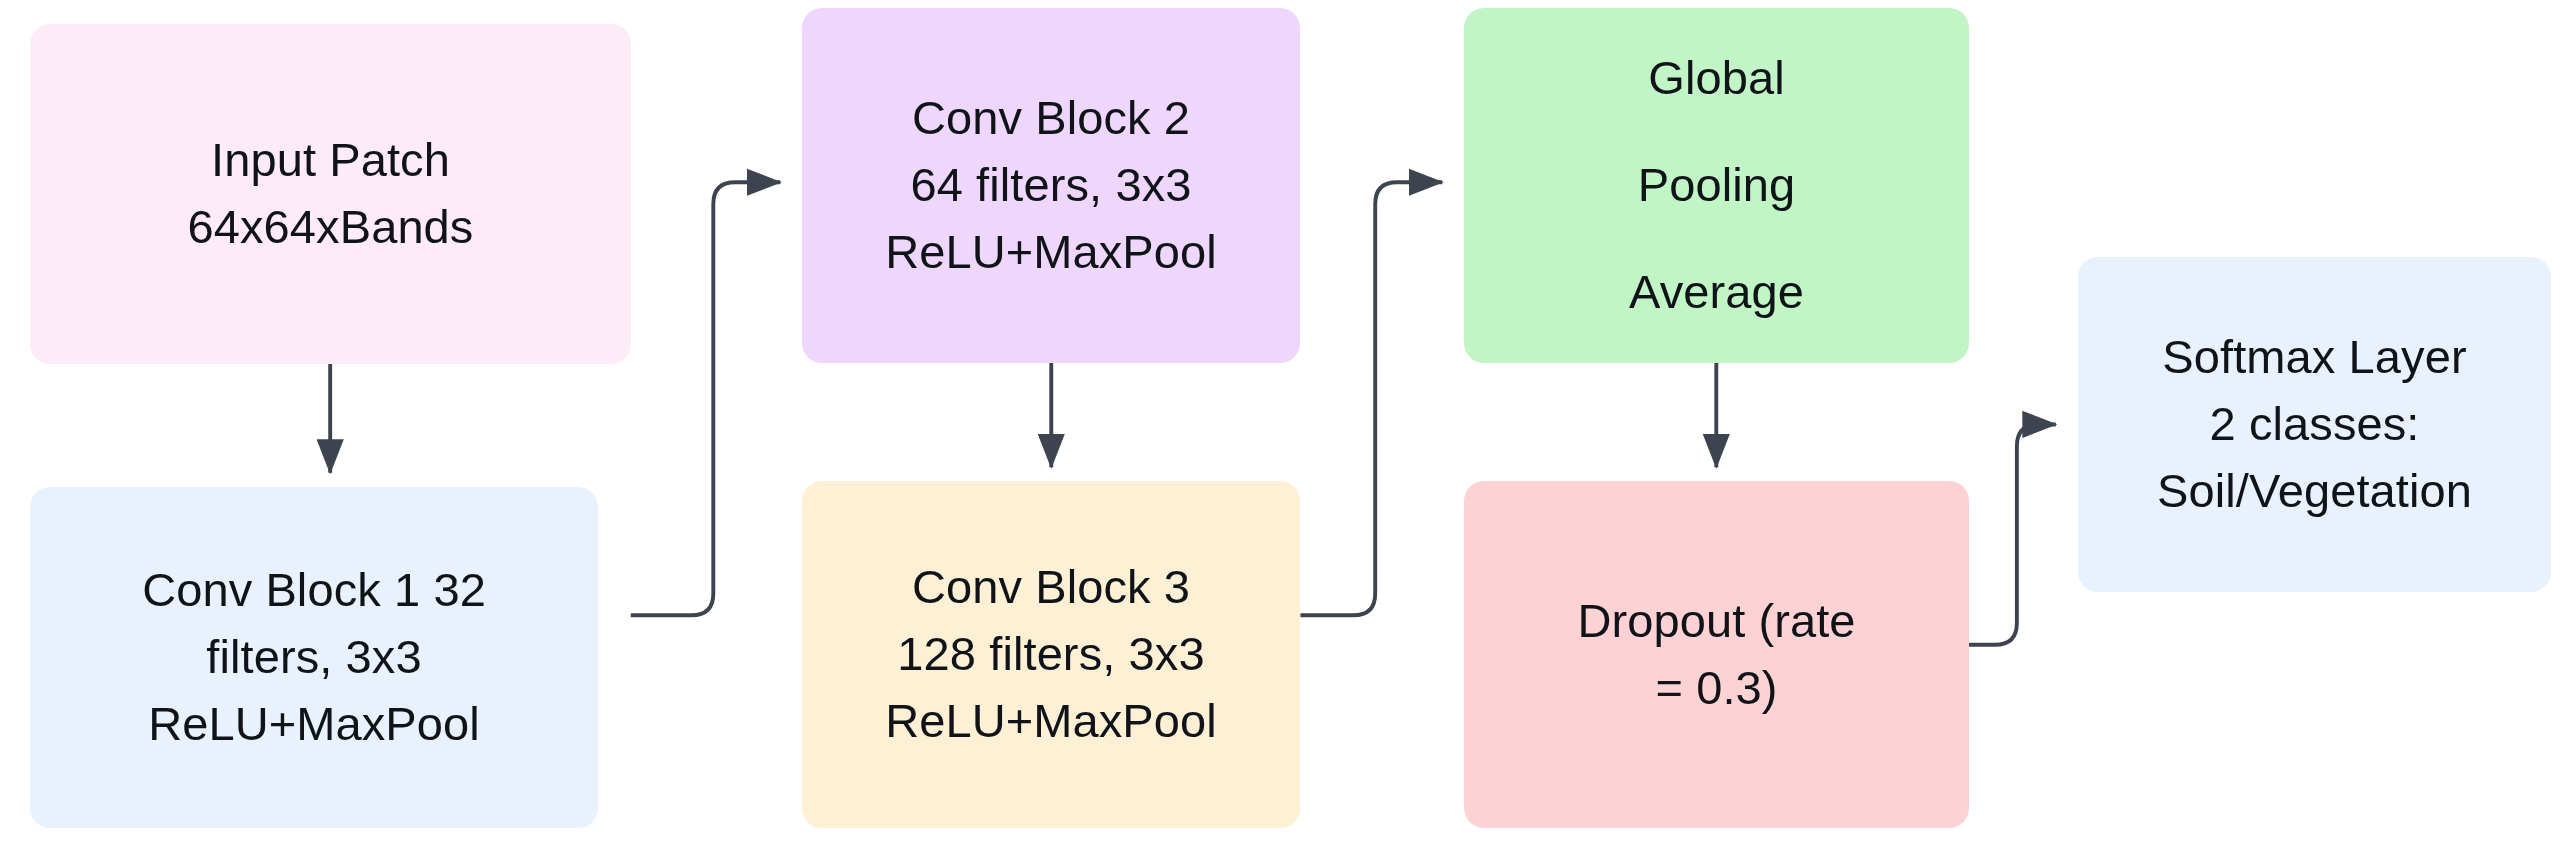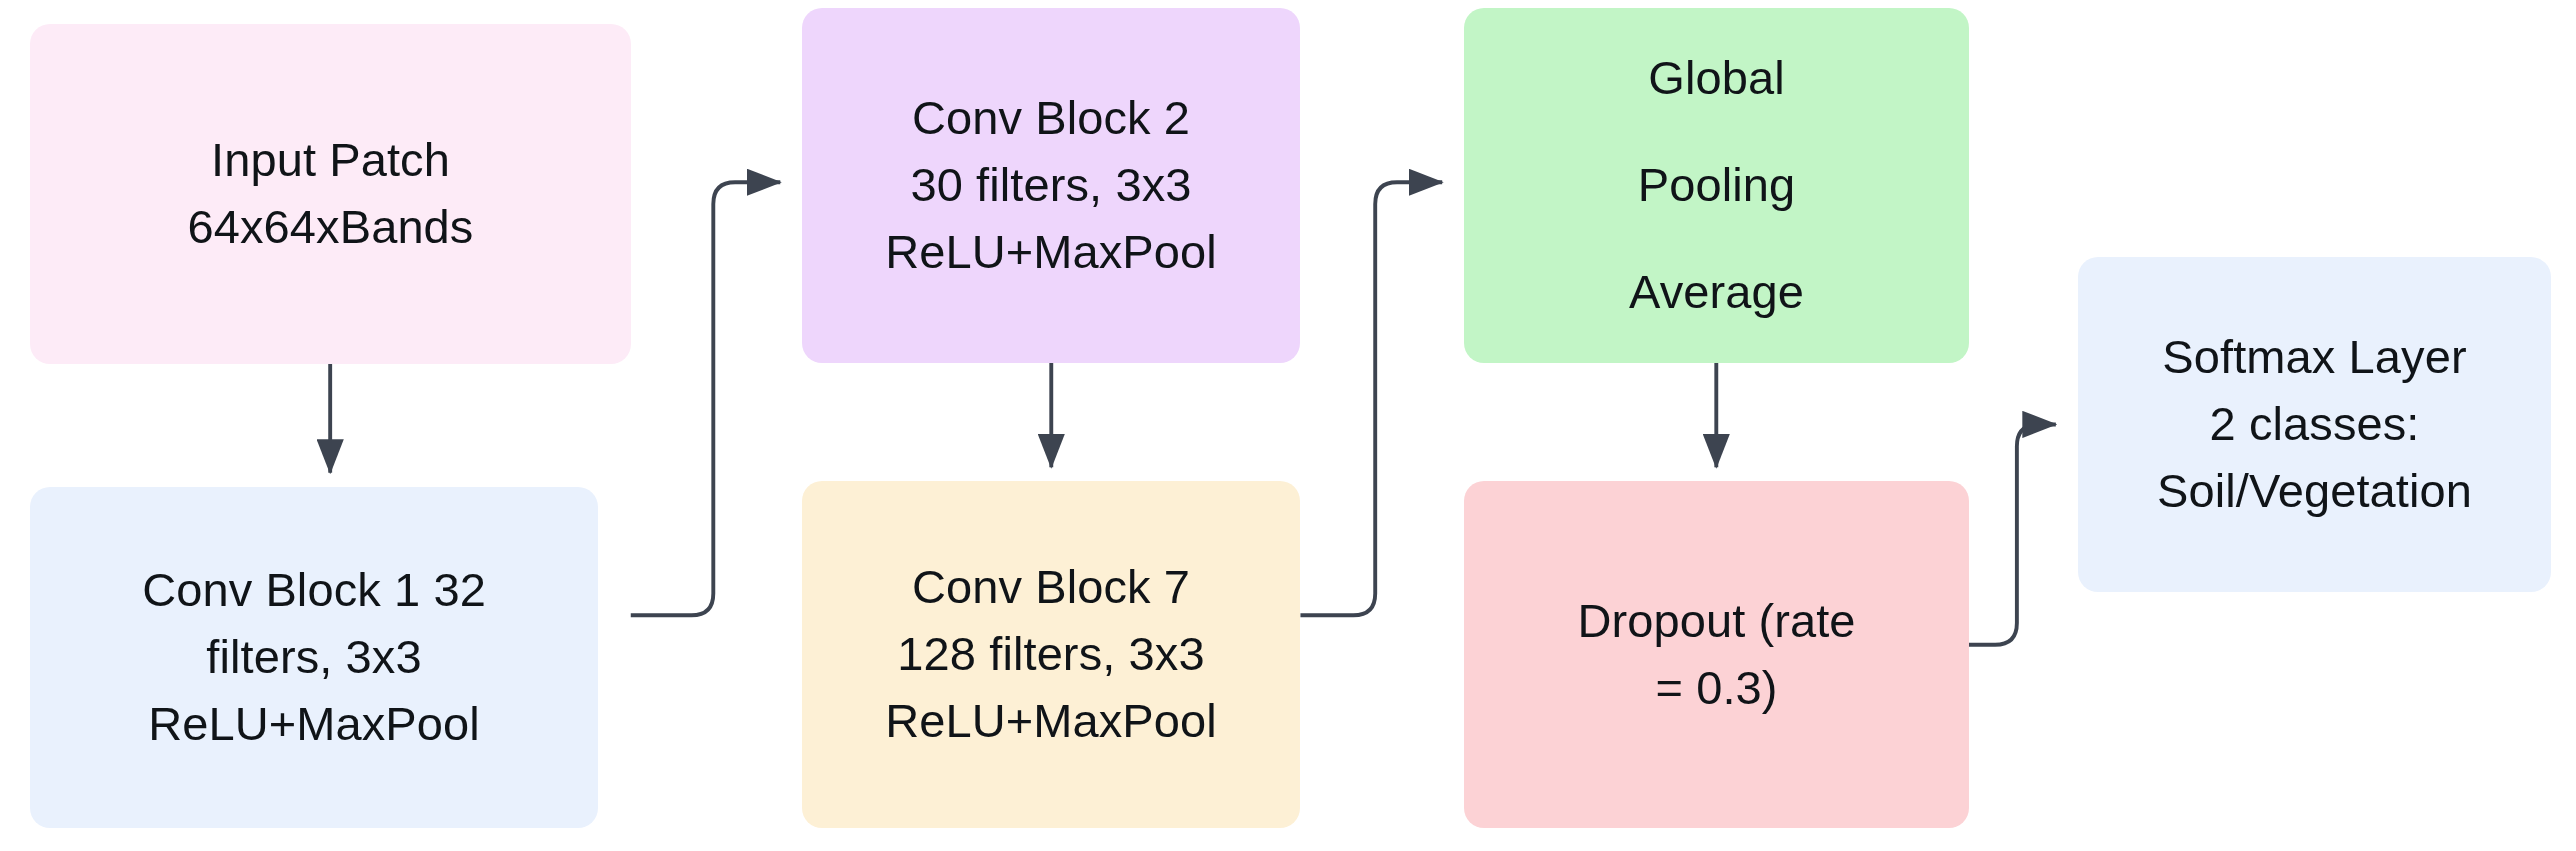--- a/index.html
+++ b/index.html
@@ -97,26 +97,26 @@
   </div>
 
   <div class="node" id="node-conv-block-1" style="background: rgb(233, 241, 253);">
     <span class="line">Conv Block 1 32</span>
     <span class="line">filters, 3x3</span>
     <span class="line">ReLU+MaxPool</span>
   </div>
 
   <div class="node" id="node-conv-block-2" style="background: rgb(238, 214, 252);">
     <span class="line">Conv Block 2</span>
-    <span class="line">30 filters, 3x3</span>
+    <span class="line">64 filters, 3x3</span>
     <span class="line">ReLU+MaxPool</span>
   </div>
 
   <div class="node" id="node-conv-block-3" style="background: rgb(253, 240, 213);">
-    <span class="line">Conv Block 7</span>
+    <span class="line">Conv Block 3</span>
     <span class="line">128 filters, 3x3</span>
     <span class="line">ReLU+MaxPool</span>
   </div>
 
   <div class="node" id="node-global-avg-pool" style="background: rgb(194, 245, 198);">
     <span class="line">Global</span>
     <span class="line">Pooling</span>
     <span class="line">Average</span>
   </div>
 

